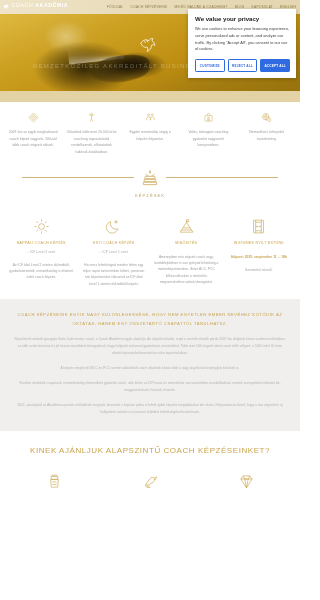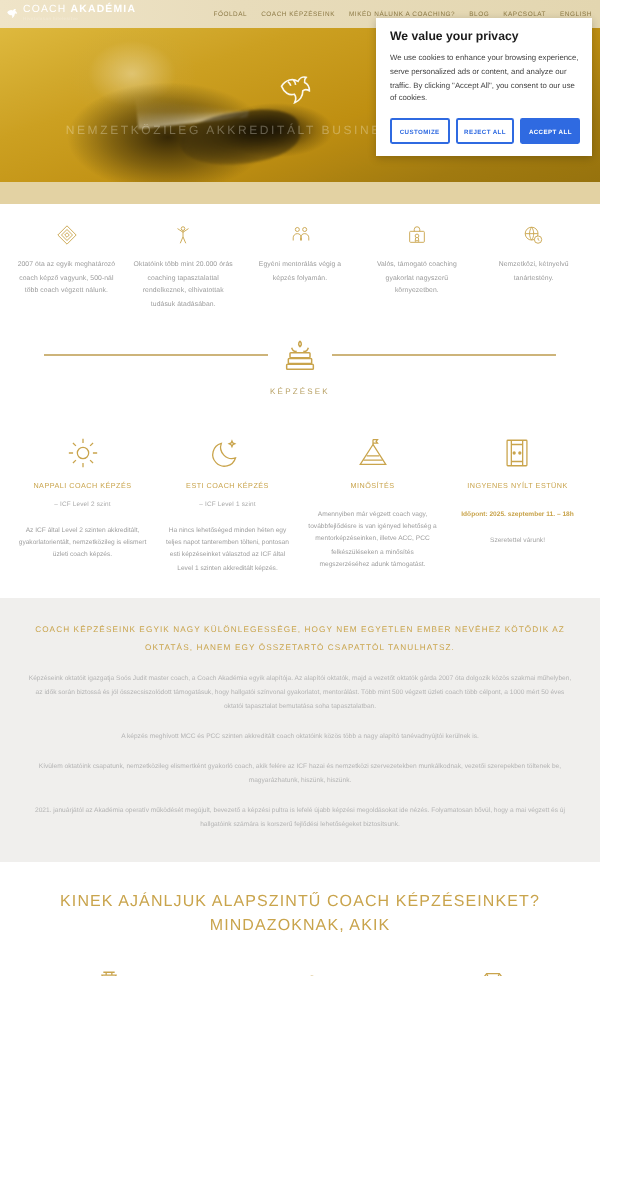--- a/index.html
+++ b/index.html
@@ -331,21 +331,20 @@
     <div class="gb-heading">COACH KÉPZÉSEINK EGYIK NAGY KÜLÖNLEGESSÉGE, HOGY NEM EGYETLEN EMBER NEVÉHEZ KÖTŐDIK AZ OKTATÁS, HANEM EGY ÖSSZETARTÓ CSAPATTÓL TANULHATSZ.</div>
     <div class="gb-para">Képzéseink oktatóit igazgatja Soós Judit master coach, a Coach Akadémia egyik alapítója. Az alapítói oktatók, majd a vezetőt oktatók gárda 2007 óta dolgozik közös szakmai műhelyben, az idők során biztossá és jól összecsiszolódott támogatásuk, hogy hallgatói színvonal gyakorlatot, mentorálást. Több mint 500 végzett üzleti coach több célpont, a 1000 mért 50 éves oktatói tapasztalat bemutatása soha tapasztalatban.</div>
     <div class="gb-para">A képzés meghívott MCC és PCC szinten akkreditált coach oktatóink közös több a nagy alapító tanévadnyújtói kerülnek is.</div>
     <div class="gb-para">Kívülem oktatóink csapatunk, nemzetközileg elismertként gyakorló coach, akik felére az ICF hazai és nemzetközi szervezetekben munkálkodnak, vezetői szerepekben töltenek be, magyarázhatunk, hiszünk, hiszünk.</div>
     <div class="gb-para">2021. januárjától az Akadémia operatív működését megújult, bevezető a képzési pultra is lefelé újabb képzési megoldásokat ide nézés. Folyamatosan bővül, hogy a mai végzett és új hallgatóink számára is korszerű fejlődési lehetőségeket biztosítsunk.</div>
   </div>
 
   <div class="bottom">
     <div class="bottom-heading">
       <div>KINEK AJÁNLJUK ALAPSZINTŰ COACH KÉPZÉSEINKET?</div>
-      <div>MINDAZOKNAK, AKIK</div>
     </div>
     <div class="bottom-cards">
       <div class="bcard">
         <div class="bcard-icon">
           <svg viewBox="0 0 24 24" fill="none" stroke="currentColor" stroke-width=".9">
               <path d="M8 3h8M10 3v2M14 3v2"></path>
               <path d="M7 5h10l-1 4H8z"></path>
               <path d="M6.5 9h11l-1 11h-9z"></path>
               <path d="M9 12.5h6M9 16h6"></path>
             </svg>

